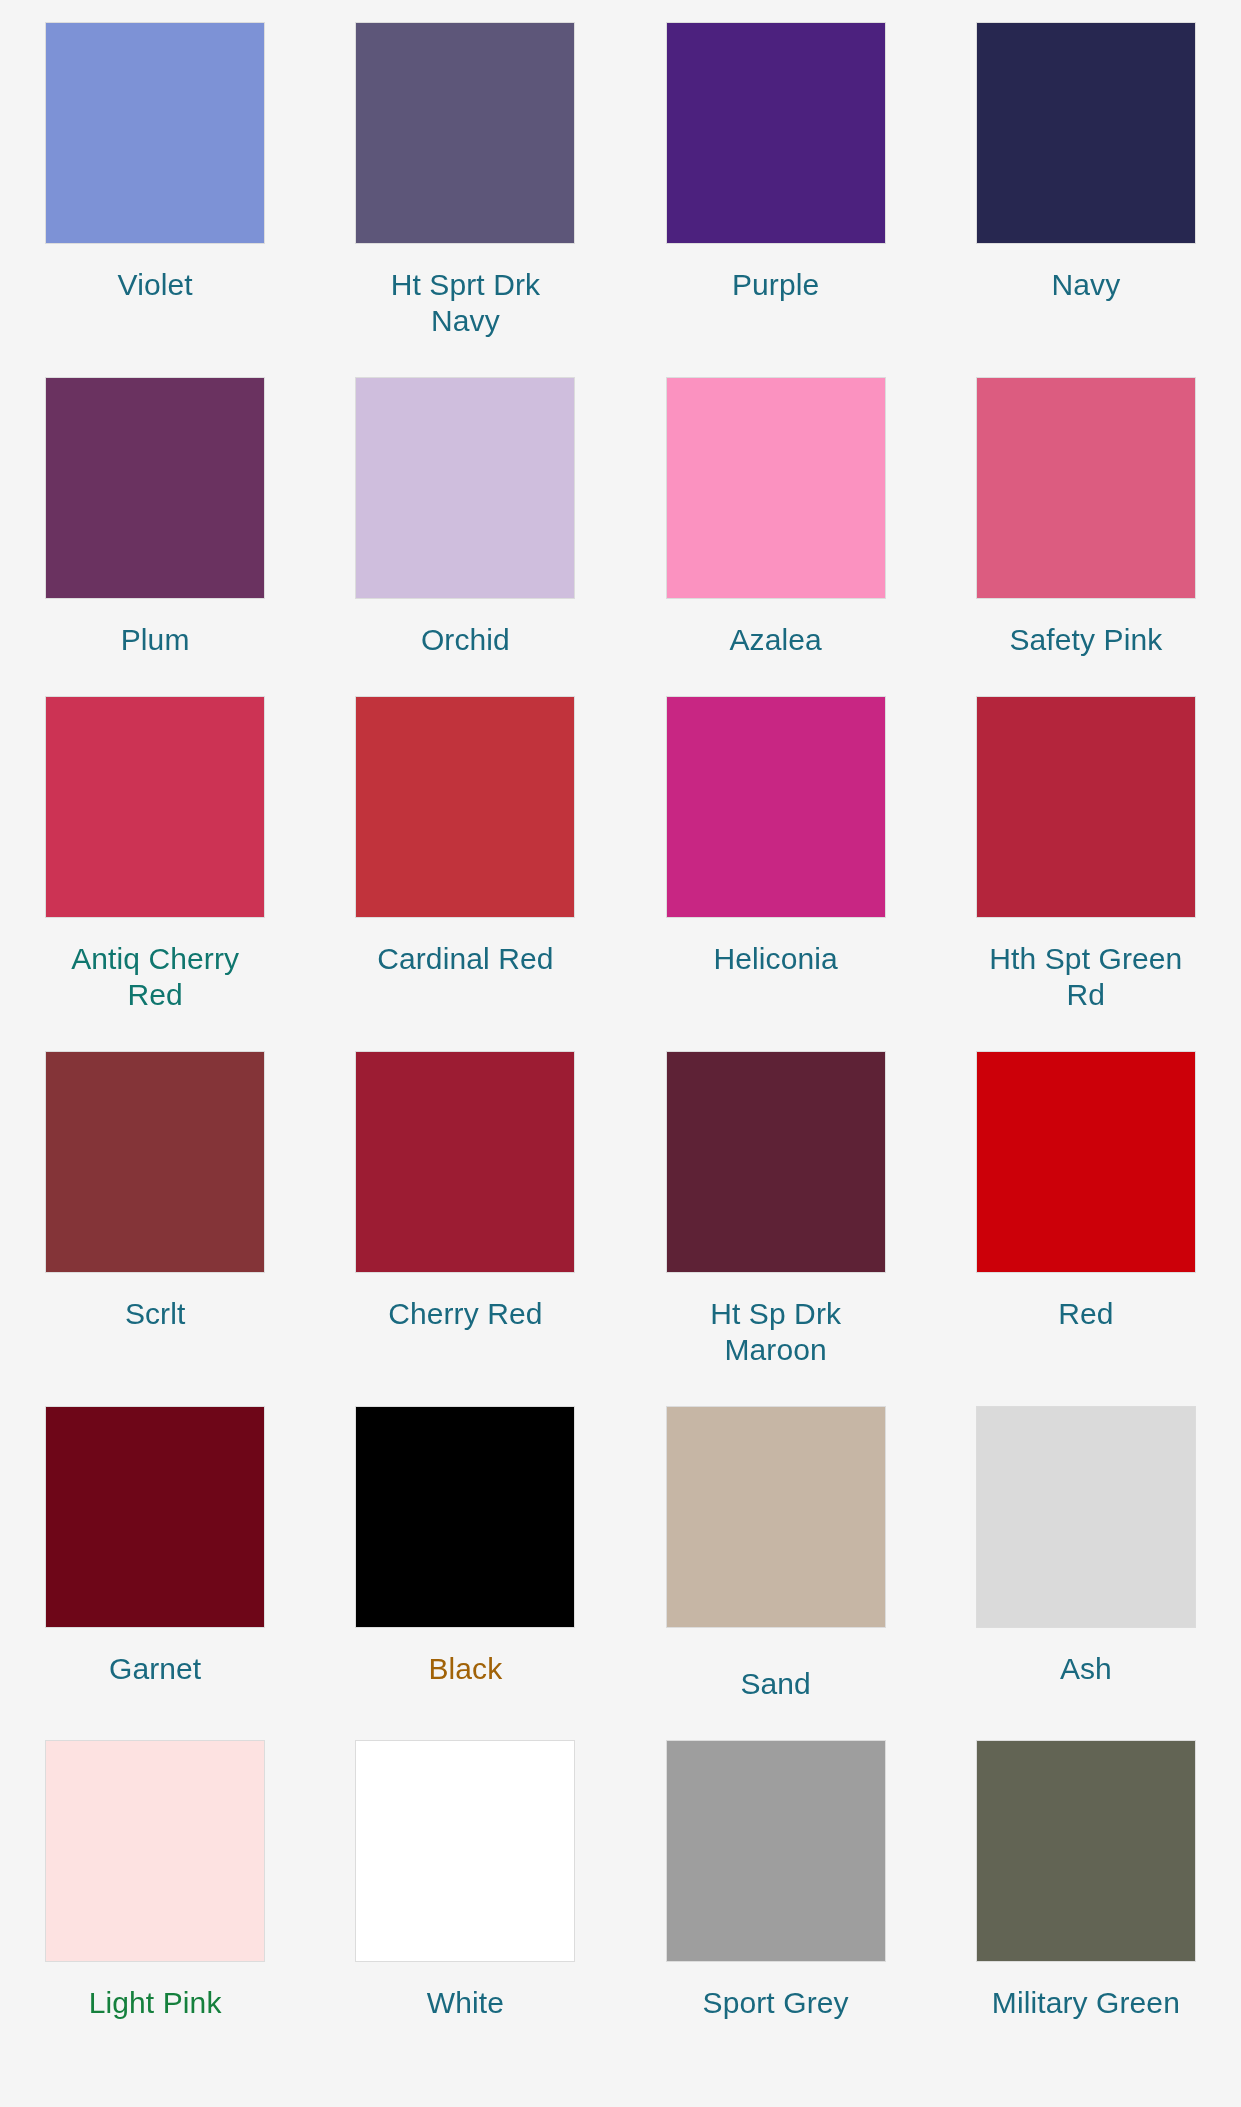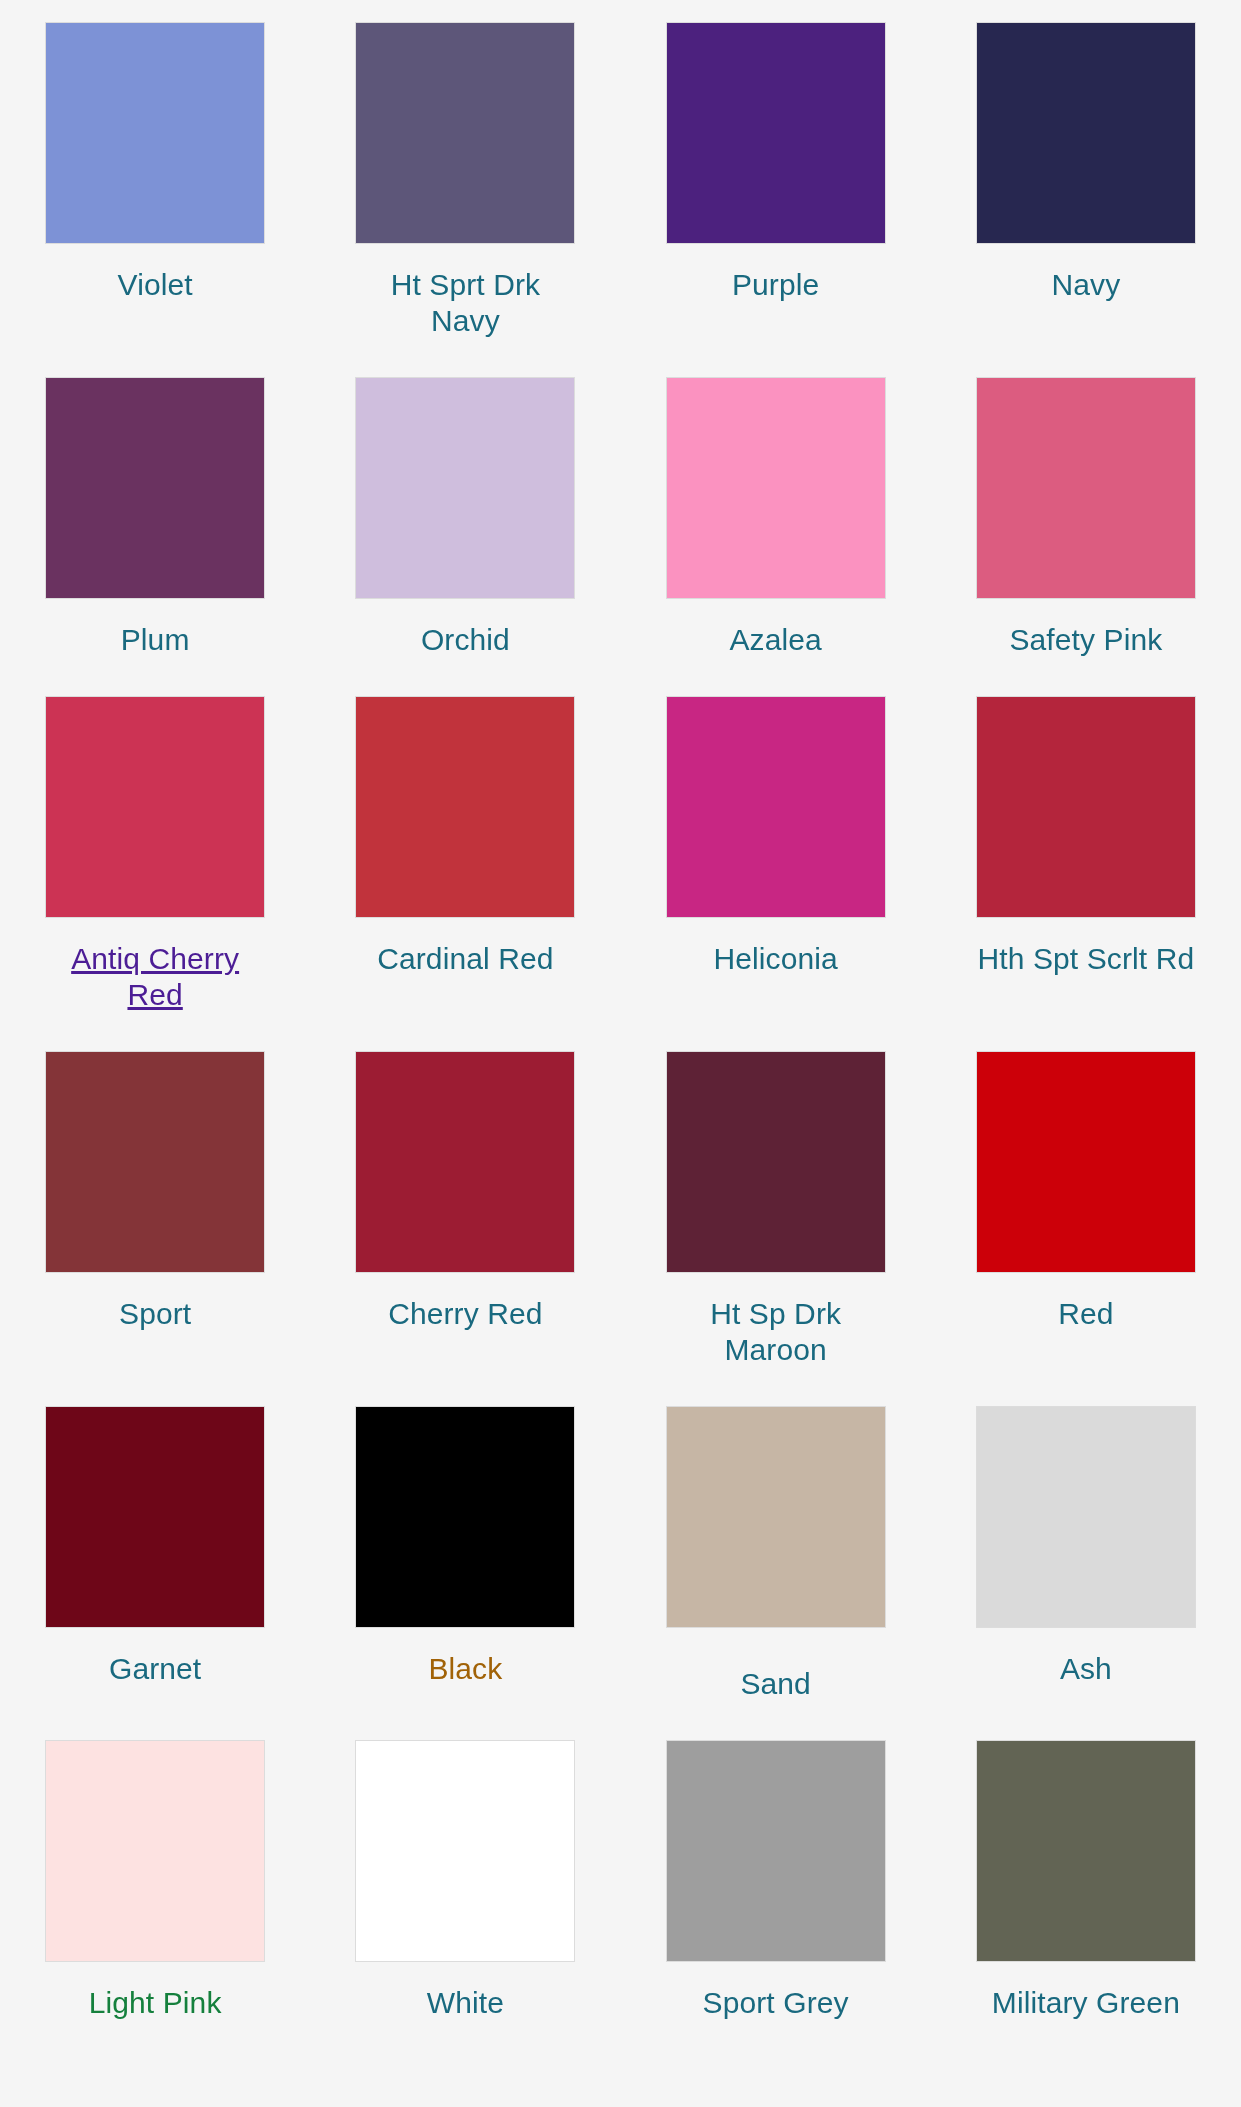--- a/index.html
+++ b/index.html
@@ -107,45 +107,45 @@
     <div class="swatch-cell">
       <div class="swatch-chip-wrap">
         <div class="swatch-chip" style="background: rgb(220, 92, 128); border-color: rgb(220, 220, 220);"></div>
       </div>
       <div class="swatch-label" style="color: rgb(25, 105, 127);">Safety Pink</div>
     </div>
     <div class="swatch-cell">
       <div class="swatch-chip-wrap">
         <div class="swatch-chip" style="background: rgb(204, 51, 84); border-color: rgb(220, 220, 220);"></div>
       </div>
-      <div class="swatch-label" style="color: #4c1d95; text-decoration: underline;">Antiq Cherry Red</div>
+      <div class="swatch-label" style="color: #0f766e;">Antiq Cherry Red</div>
     </div>
     <div class="swatch-cell">
       <div class="swatch-chip-wrap">
         <div class="swatch-chip" style="background: rgb(193, 51, 60); border-color: rgb(220, 220, 220);"></div>
       </div>
       <div class="swatch-label" style="color: rgb(25, 105, 127);">Cardinal Red</div>
     </div>
     <div class="swatch-cell">
       <div class="swatch-chip-wrap">
         <div class="swatch-chip" style="background: rgb(200, 38, 131); border-color: rgb(220, 220, 220);"></div>
       </div>
       <div class="swatch-label" style="color: rgb(25, 105, 127);">Heliconia</div>
     </div>
     <div class="swatch-cell">
       <div class="swatch-chip-wrap">
         <div class="swatch-chip" style="background: rgb(180, 37, 60); border-color: rgb(220, 220, 220);"></div>
       </div>
-      <div class="swatch-label" style="color: rgb(25, 105, 127);">Hth Spt Scrlt Rd</div>
+      <div class="swatch-label" style="color: rgb(25, 105, 127);">Hth Spt Green Rd</div>
     </div>
     <div class="swatch-cell">
       <div class="swatch-chip-wrap">
         <div class="swatch-chip" style="background: rgb(132, 52, 56); border-color: rgb(220, 220, 220);"></div>
       </div>
-      <div class="swatch-label" style="color: rgb(25, 105, 127);">Sport</div>
+      <div class="swatch-label" style="color: rgb(25, 105, 127);">Scrlt</div>
     </div>
     <div class="swatch-cell">
       <div class="swatch-chip-wrap">
         <div class="swatch-chip" style="background: rgb(156, 28, 51); border-color: rgb(220, 220, 220);"></div>
       </div>
       <div class="swatch-label" style="color: rgb(25, 105, 127);">Cherry Red</div>
     </div>
     <div class="swatch-cell">
       <div class="swatch-chip-wrap">
         <div class="swatch-chip" style="background: rgb(94, 34, 54); border-color: rgb(220, 220, 220);"></div>

